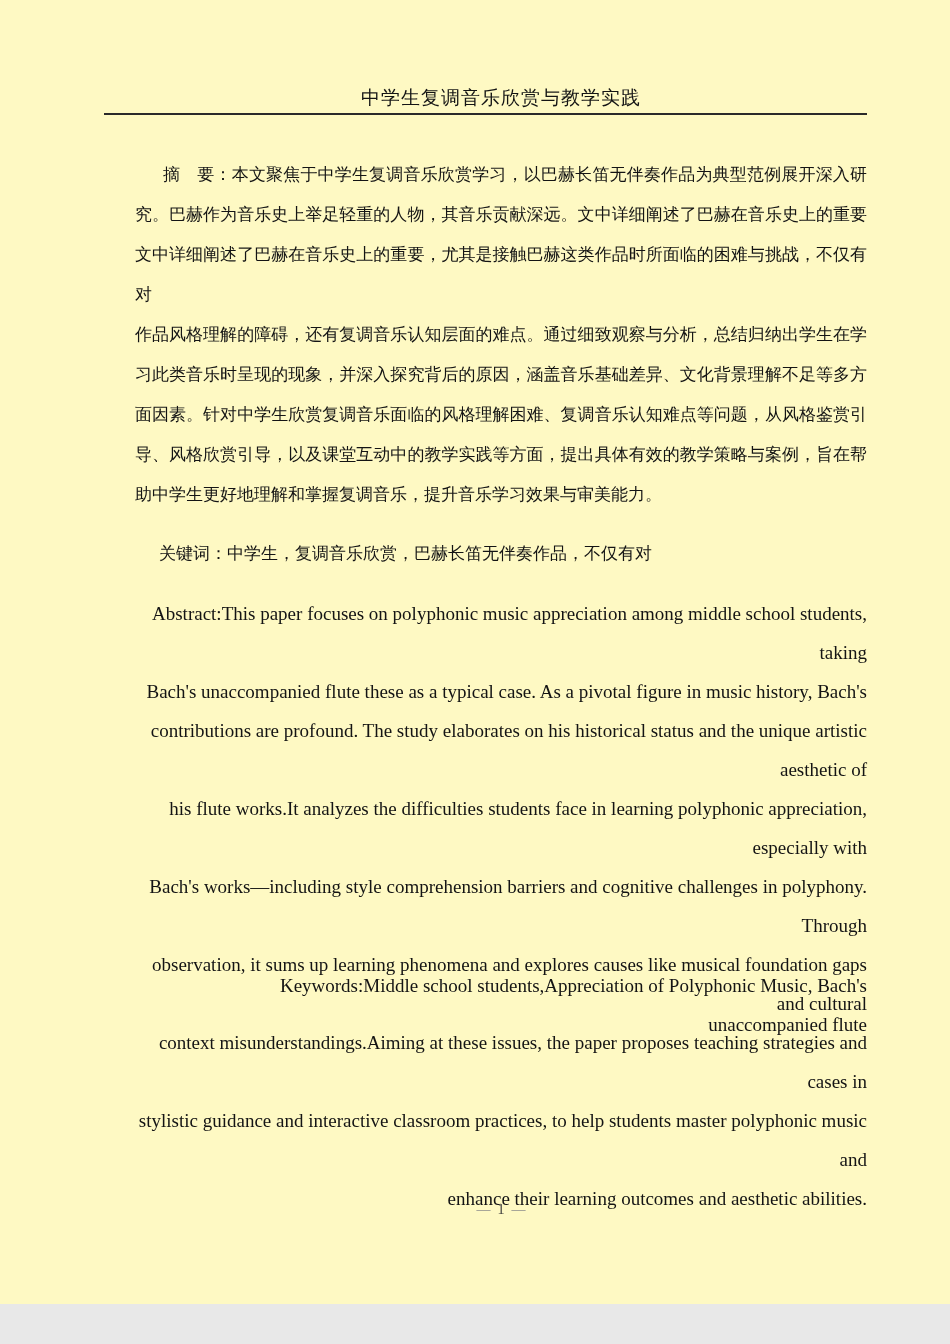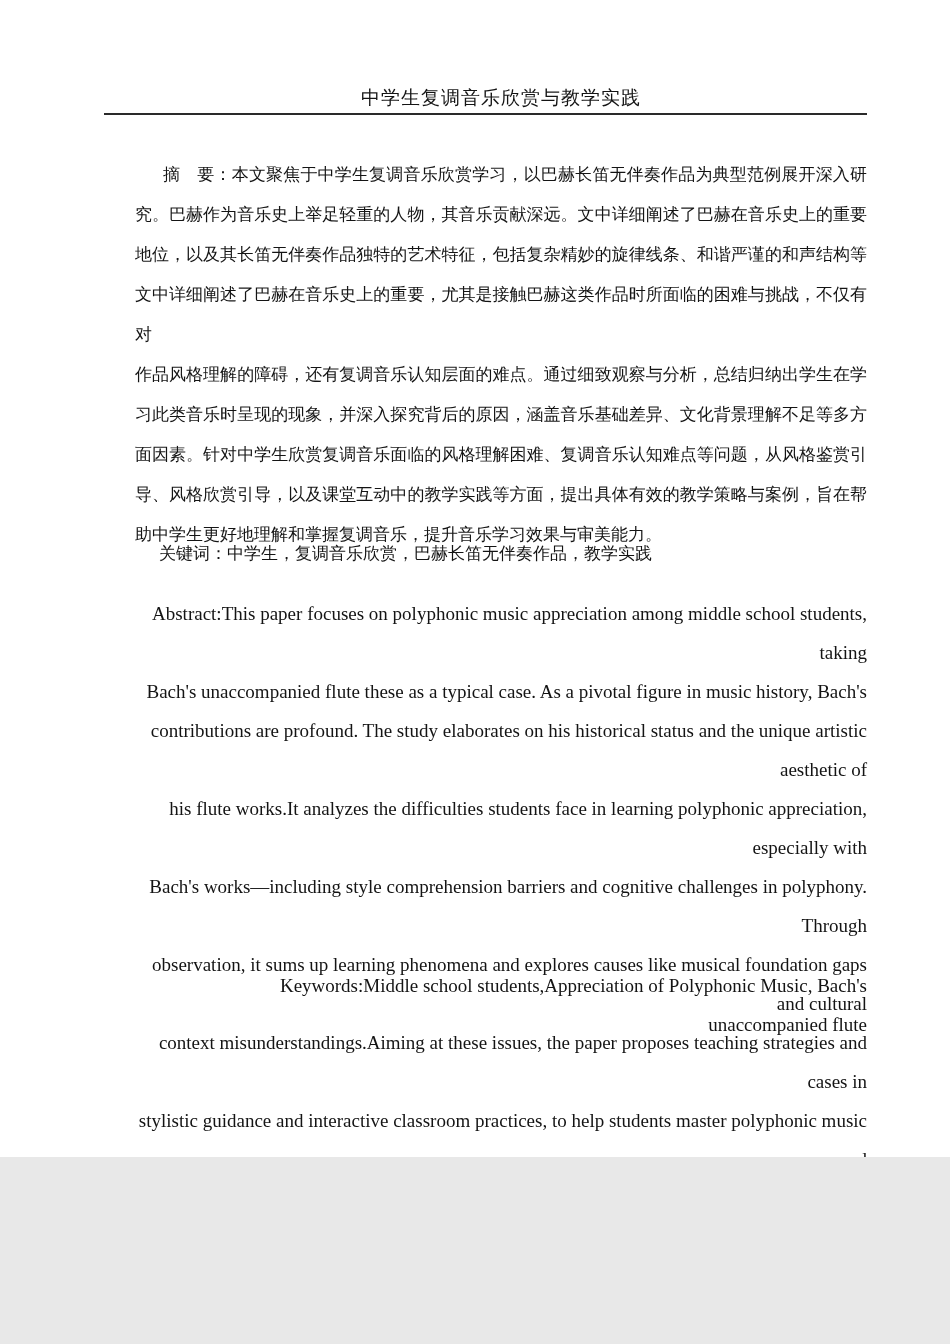--- a/index.html
+++ b/index.html
@@ -1,20 +1,20 @@
 <!DOCTYPE html>
 <html><head>
 <meta charset="utf-8">
 <style>
   html,body { margin:0; padding:0; background:#e8e8e8; }
   .page {
     position:relative;
-    width:950px; height:1157px;
+    width:950px; height:1304px;
     margin:0 auto;
-    background:#ffffff;
+    background:#fef9c3;
     font-family:"Liberation Serif","DejaVu Serif",serif;
     color:#141414;
     overflow:hidden;
   }
   .doc-title {
     position:absolute; top:86px; left:135px; width:732px;
     text-align:center; font-size:19px; line-height:24px;
     letter-spacing:1px; white-space:nowrap;
   }
   .header-rule {
@@ -56,32 +56,31 @@
   <div class="doc-title">中学生复调音乐欣赏与教学实践</div>
 
   <div class="header-rule"></div>
 
   <div class="abs-cn">
     <div class="cn-line cn-first">
       <span class="bold-label">摘　要：</span><span>本文聚焦于中学生复调音乐欣赏学习，以巴赫长笛无伴奏作品为典型范例展开深入研</span>
     </div>
     <div>
         <div class="cn-line">究。巴赫作为音乐史上举足轻重的人物，其音乐贡献深远。文中详细阐述了巴赫在音乐史上的重要</div>
-        <div class="cn-line">地位，以及其长笛无伴奏作品独特的艺术特征，包括复杂精妙的旋律线条、和谐严谨的和声结构等</div>
         <div class="cn-line">文中详细阐述了巴赫在音乐史上的重要，尤其是接触巴赫这类作品时所面临的困难与挑战，不仅有对</div>
         <div class="cn-line">作品风格理解的障碍，还有复调音乐认知层面的难点。通过细致观察与分析，总结归纳出学生在学</div>
         <div class="cn-line">习此类音乐时呈现的现象，并深入探究背后的原因，涵盖音乐基础差异、文化背景理解不足等多方</div>
         <div class="cn-line">面因素。针对中学生欣赏复调音乐面临的风格理解困难、复调音乐认知难点等问题，从风格鉴赏引</div>
         <div class="cn-line">导、风格欣赏引导，以及课堂互动中的教学实践等方面，提出具体有效的教学策略与案例，旨在帮</div>
       </div>
     <div class="cn-last">助中学生更好地理解和掌握复调音乐，提升音乐学习效果与审美能力。</div>
   </div>
 
   <div class="kw-cn">
-    <span class="bold-label">关键词：</span><span>中学生，复调音乐欣赏，巴赫长笛无伴奏作品，教学实践</span>
+    <span class="bold-label">关键词：</span><span>中学生，复调音乐欣赏，巴赫长笛无伴奏作品，不仅有对</span>
   </div>
 
   <div class="abs-en">
     <div>
       <span class="bold-label">Abstract:</span><span>This paper focuses on polyphonic music appreciation among middle school students, taking</span>
     </div>
     <div>
         <div class="en-line">Bach's unaccompanied flute these as a typical case. As a pivotal figure in music history, Bach's</div>
         <div class="en-line">contributions are profound. The study elaborates on his historical status and the unique artistic aesthetic of</div>
         <div class="en-line">his flute works.It analyzes the difficulties students face in learning polyphonic appreciation, especially with</div>

